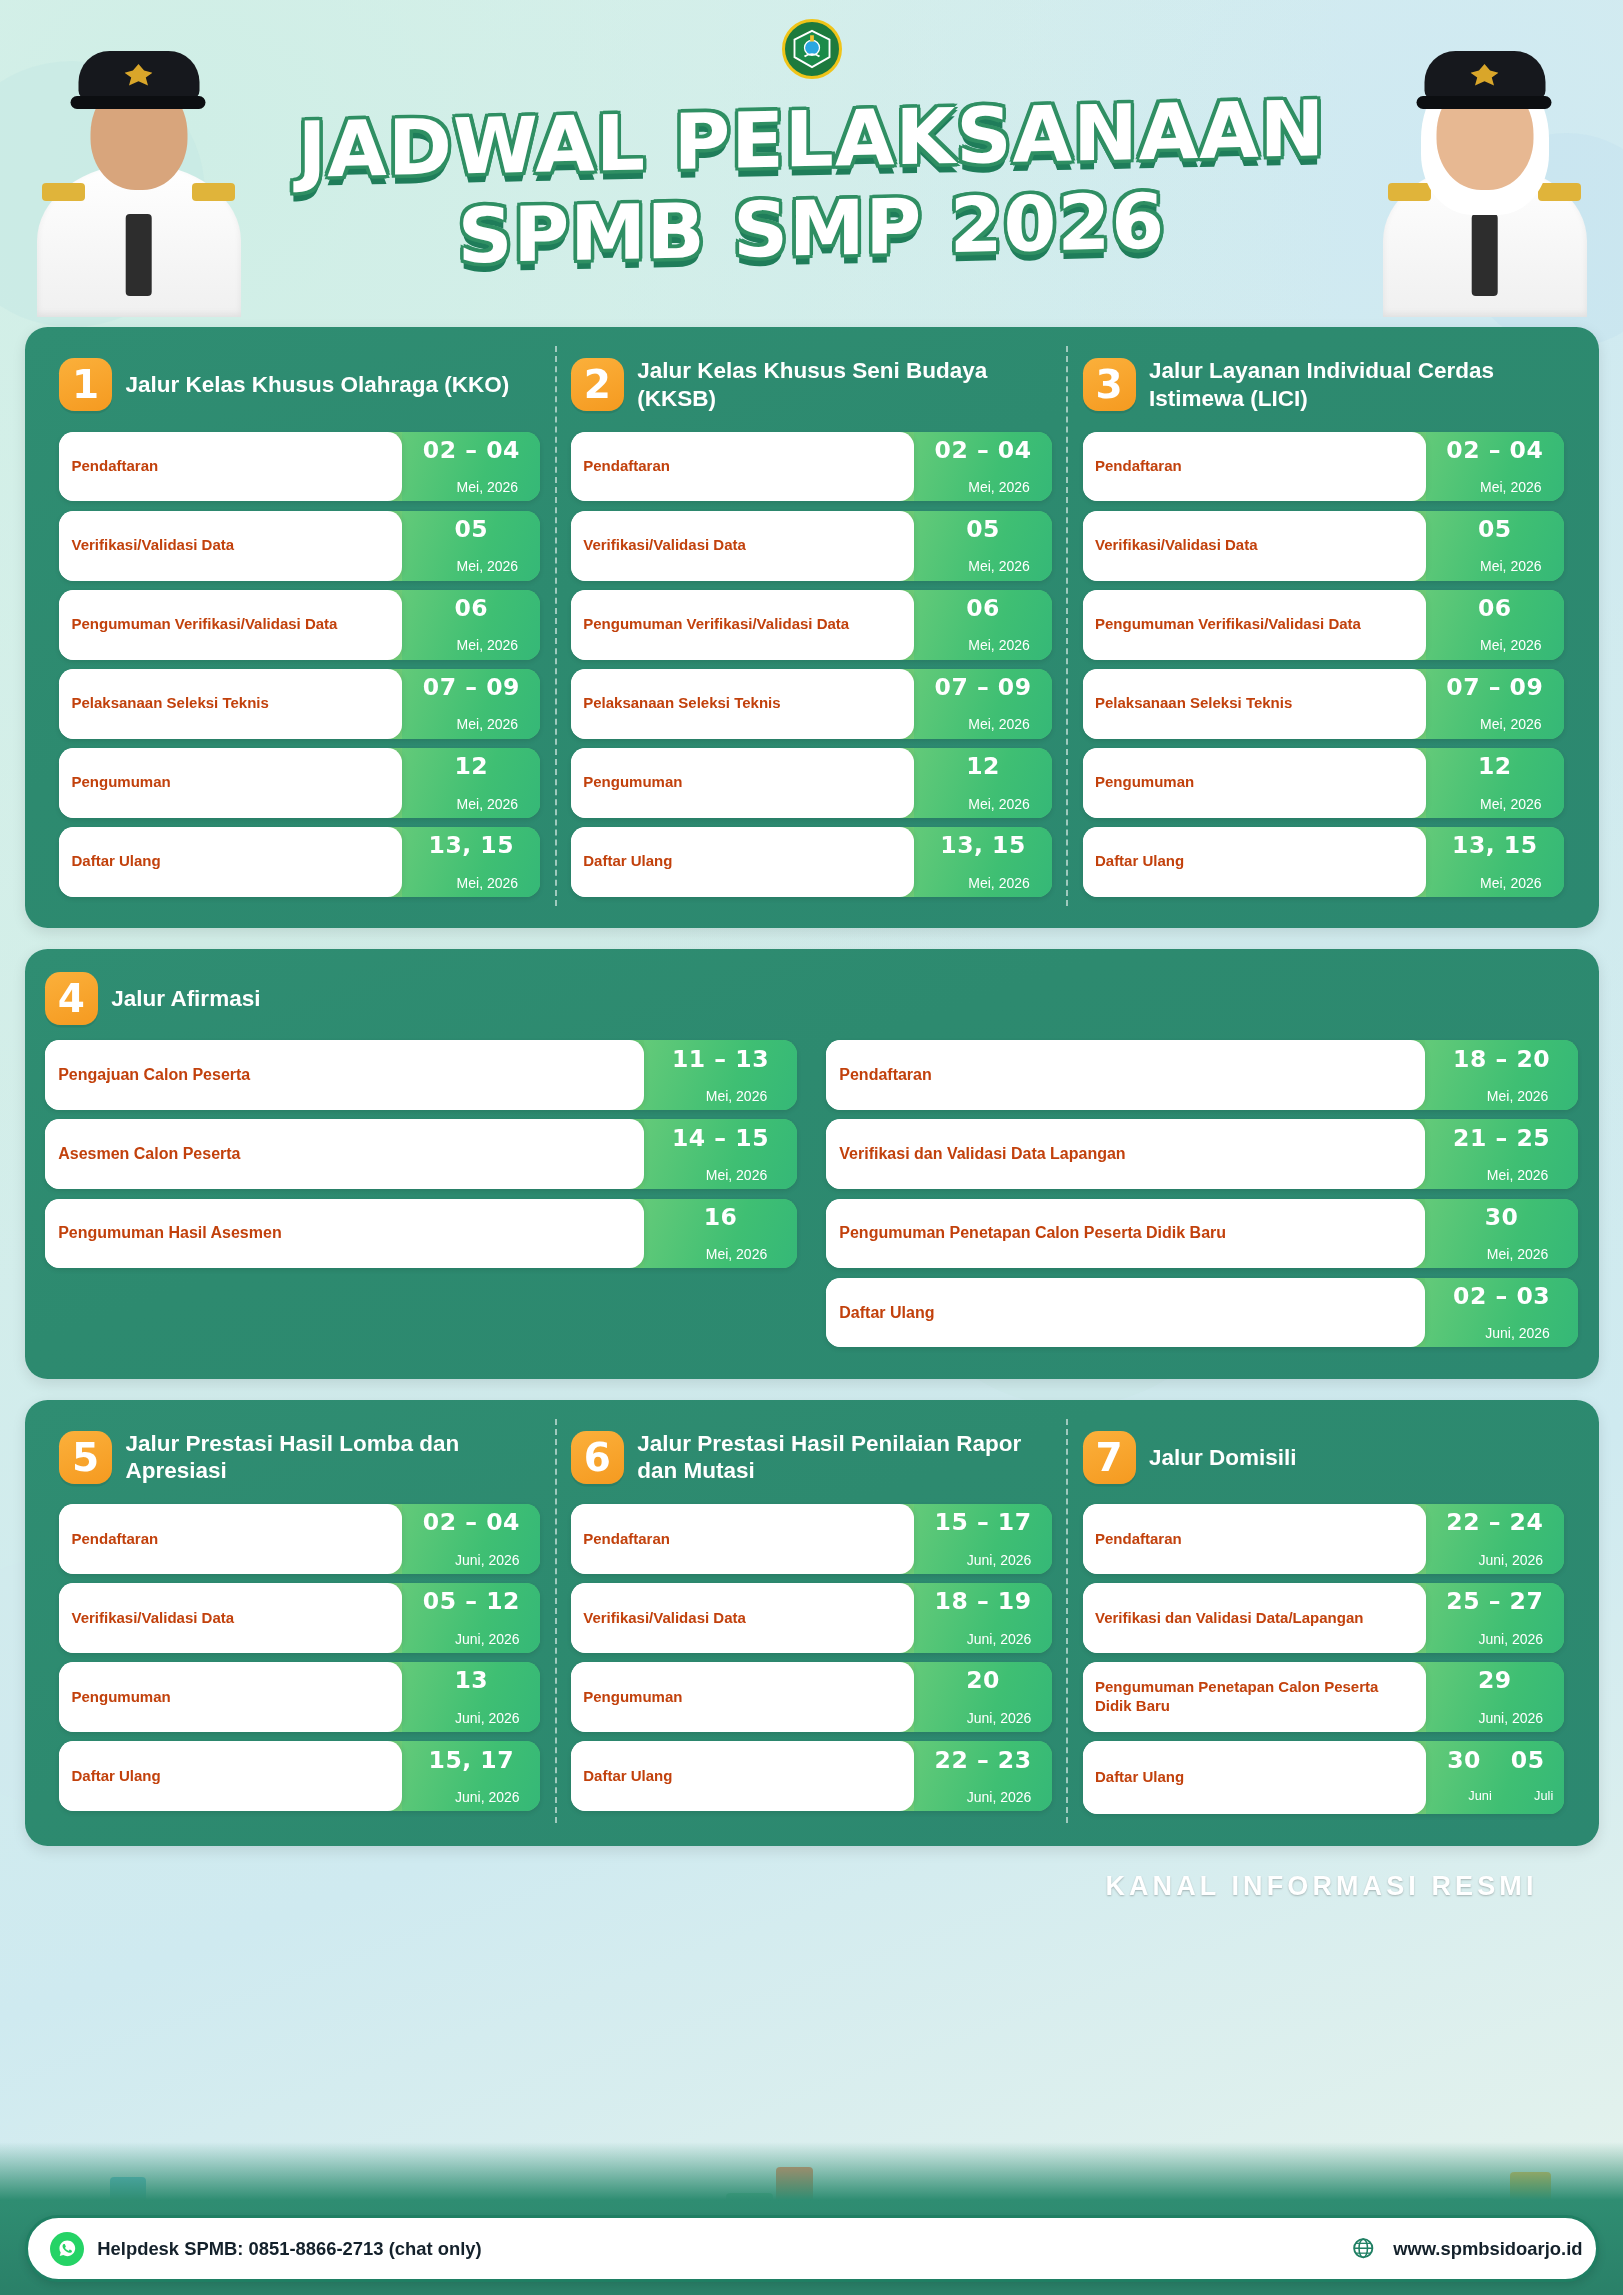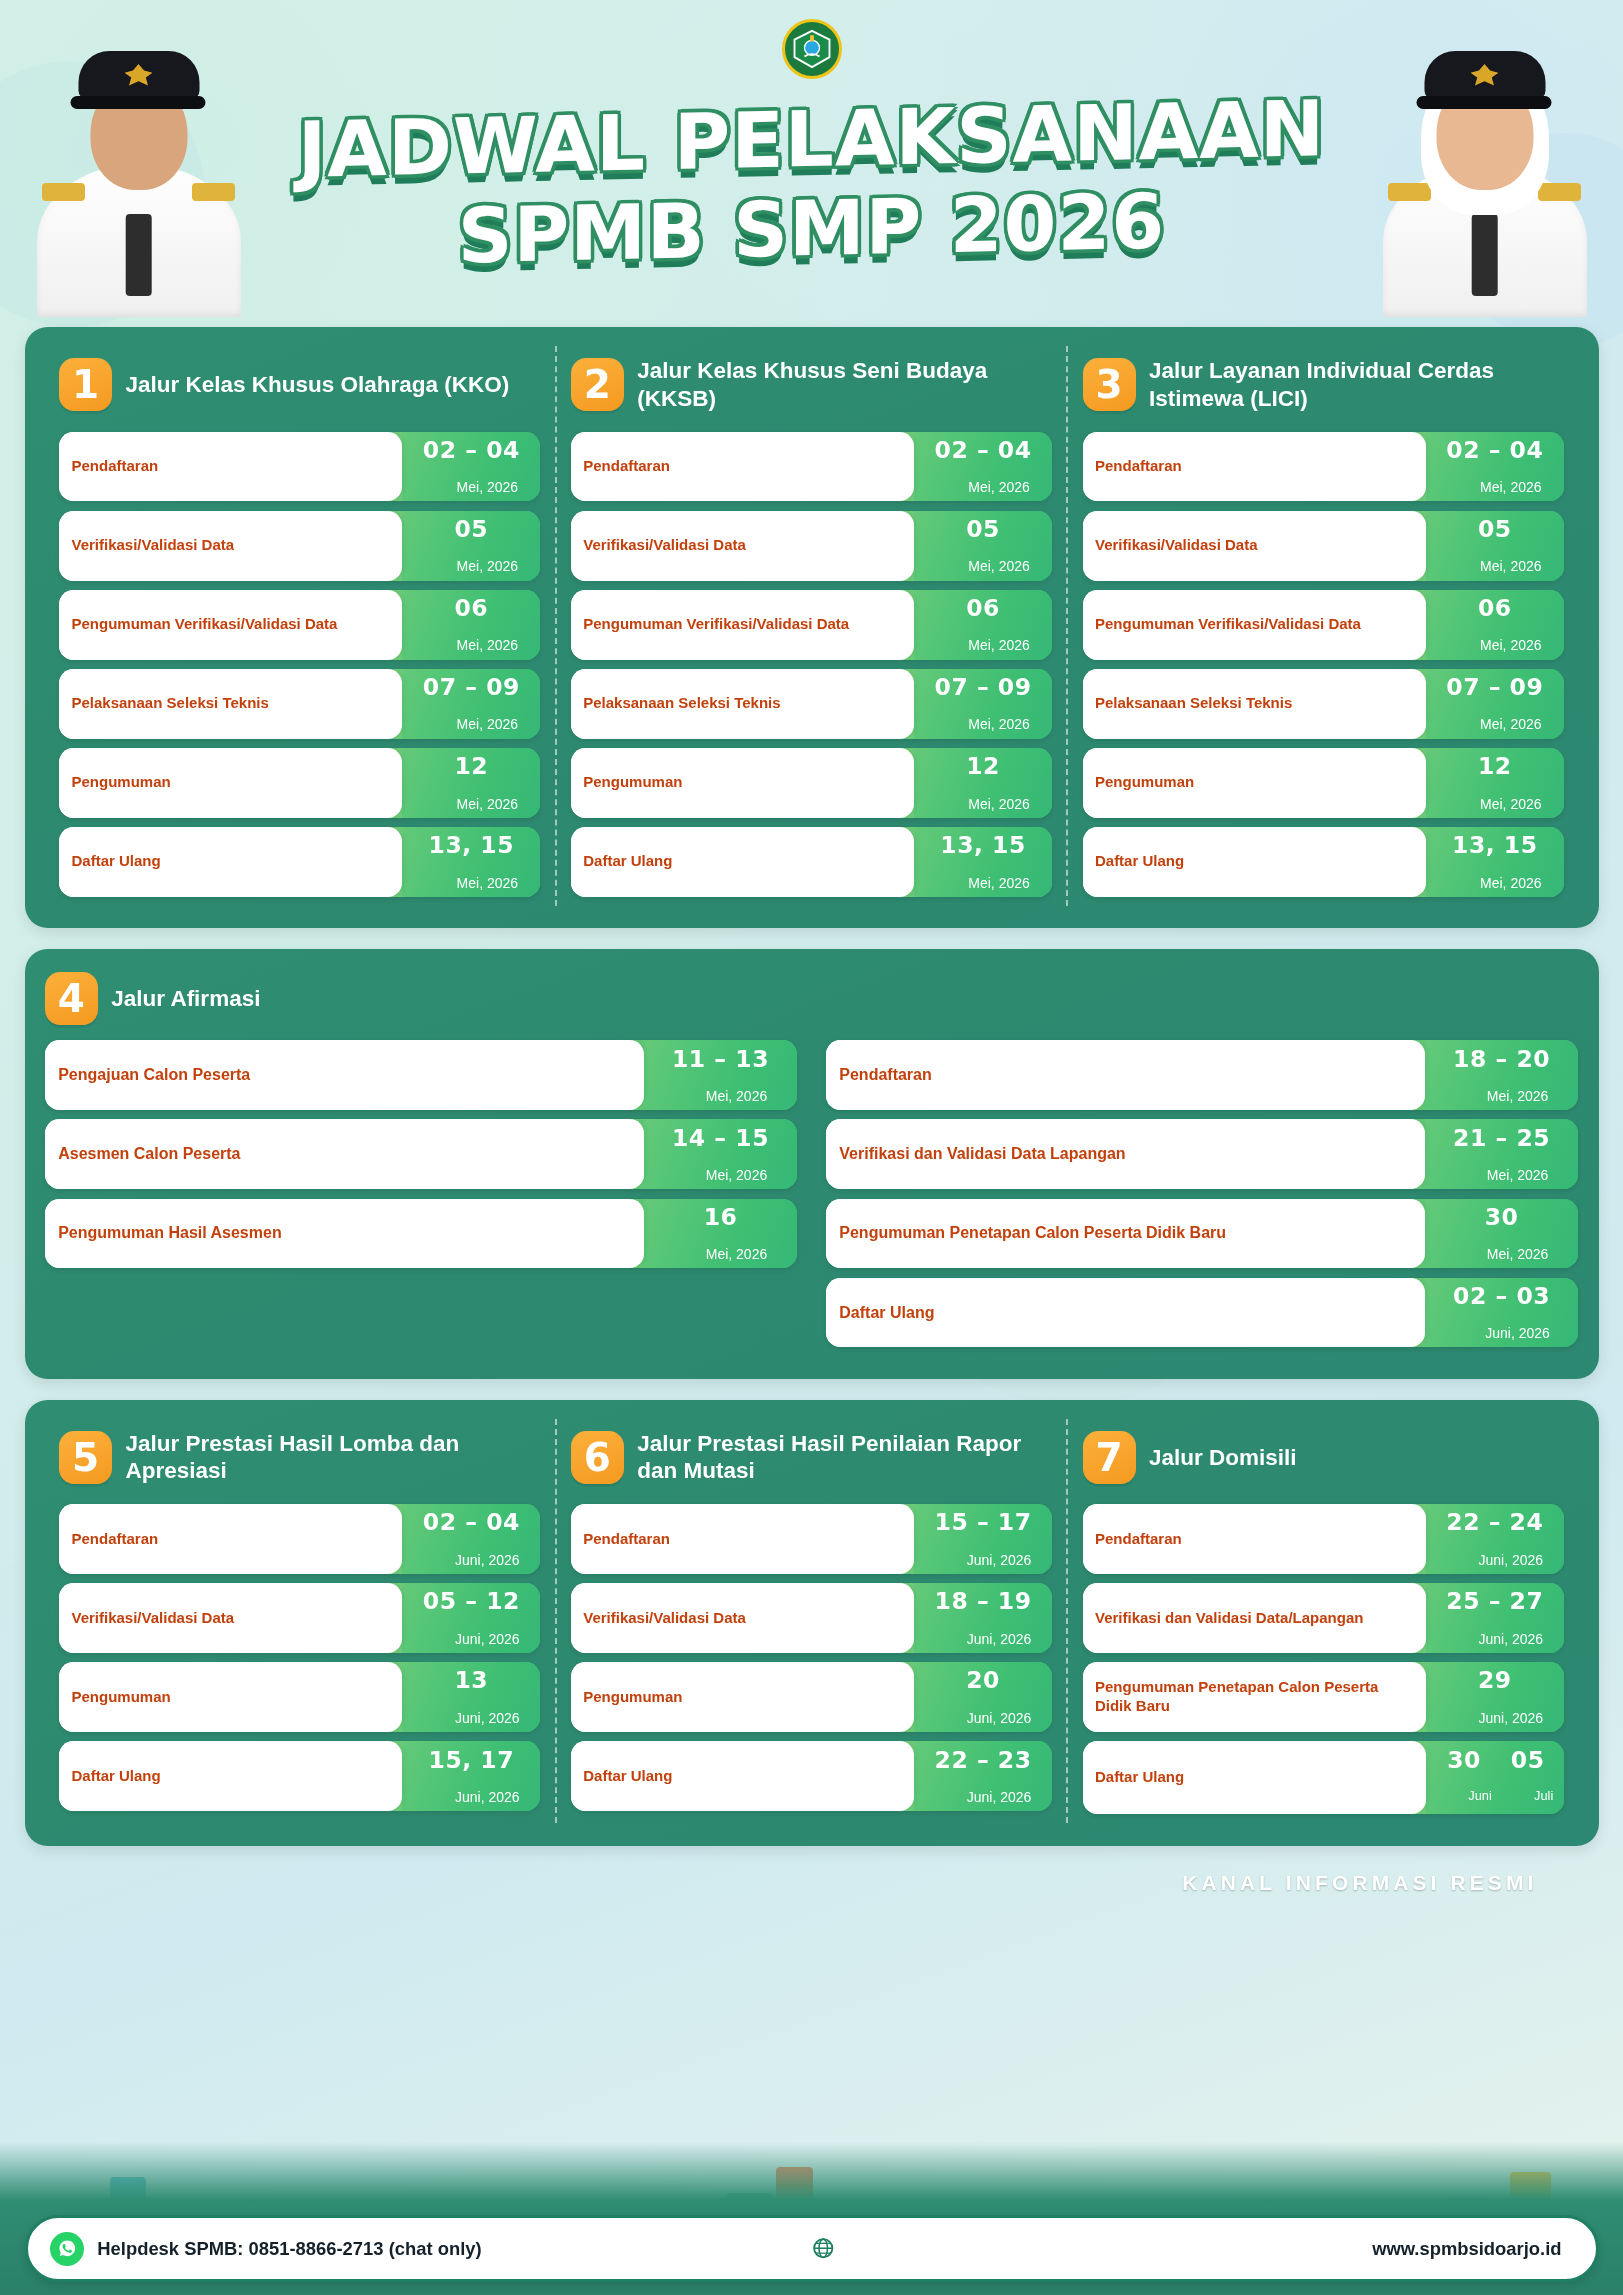--- a/index.html
+++ b/index.html
@@ -234,21 +234,21 @@
 
   
   .kanal-bar {
     position: relative;
     text-align: right;
     padding: 5.1px 61px 9.2px 0;
   }
   .kanal-text {
     color: #ffffff;
     font-weight: bold;
-    font-size: 21px;
+    font-size: 27px;
     letter-spacing: 4.1px;
     text-shadow: 0 1px 2px rgba(0,0,0,.25);
   }
   .footer-band {
     position: absolute;
     left: 0; right: 0; bottom: 0;
     height: 153px;
     background: linear-gradient(180deg, rgba(47,141,114,0) 0%, #2f8d72 38%, #2a8068 100%);
     z-index: 8;
   }
@@ -262,21 +262,21 @@
     display: flex;
     align-items: center;
     z-index: 11;
     box-shadow: 0 3.1px 8.2px rgba(0,0,0,.12);
   }
   .footer-item {
     display: flex; align-items: center; gap: 13.3px;
     font-size: 18.4px; font-weight: bold; color: #14212b;
   }
   .footer-item.left { flex: 1; padding-left: 22.5px; }
-  .footer-item.right { flex: 1; justify-content: space-between; padding-right: 34px; }
+  .footer-item.right { flex: 1; justify-content: flex-end; padding-right: 13px; }
   .circ {
     width: 34px; height: 34px; border-radius: 50%;
     display: flex; align-items: center; justify-content: center;
     flex: 0 0 auto;
   }
   .circ.wa { background: #25d366; }
   .circ.web { background: #ffffff; }
   .circ svg { width: 22.5px; height: 22.5px; }
 
   

